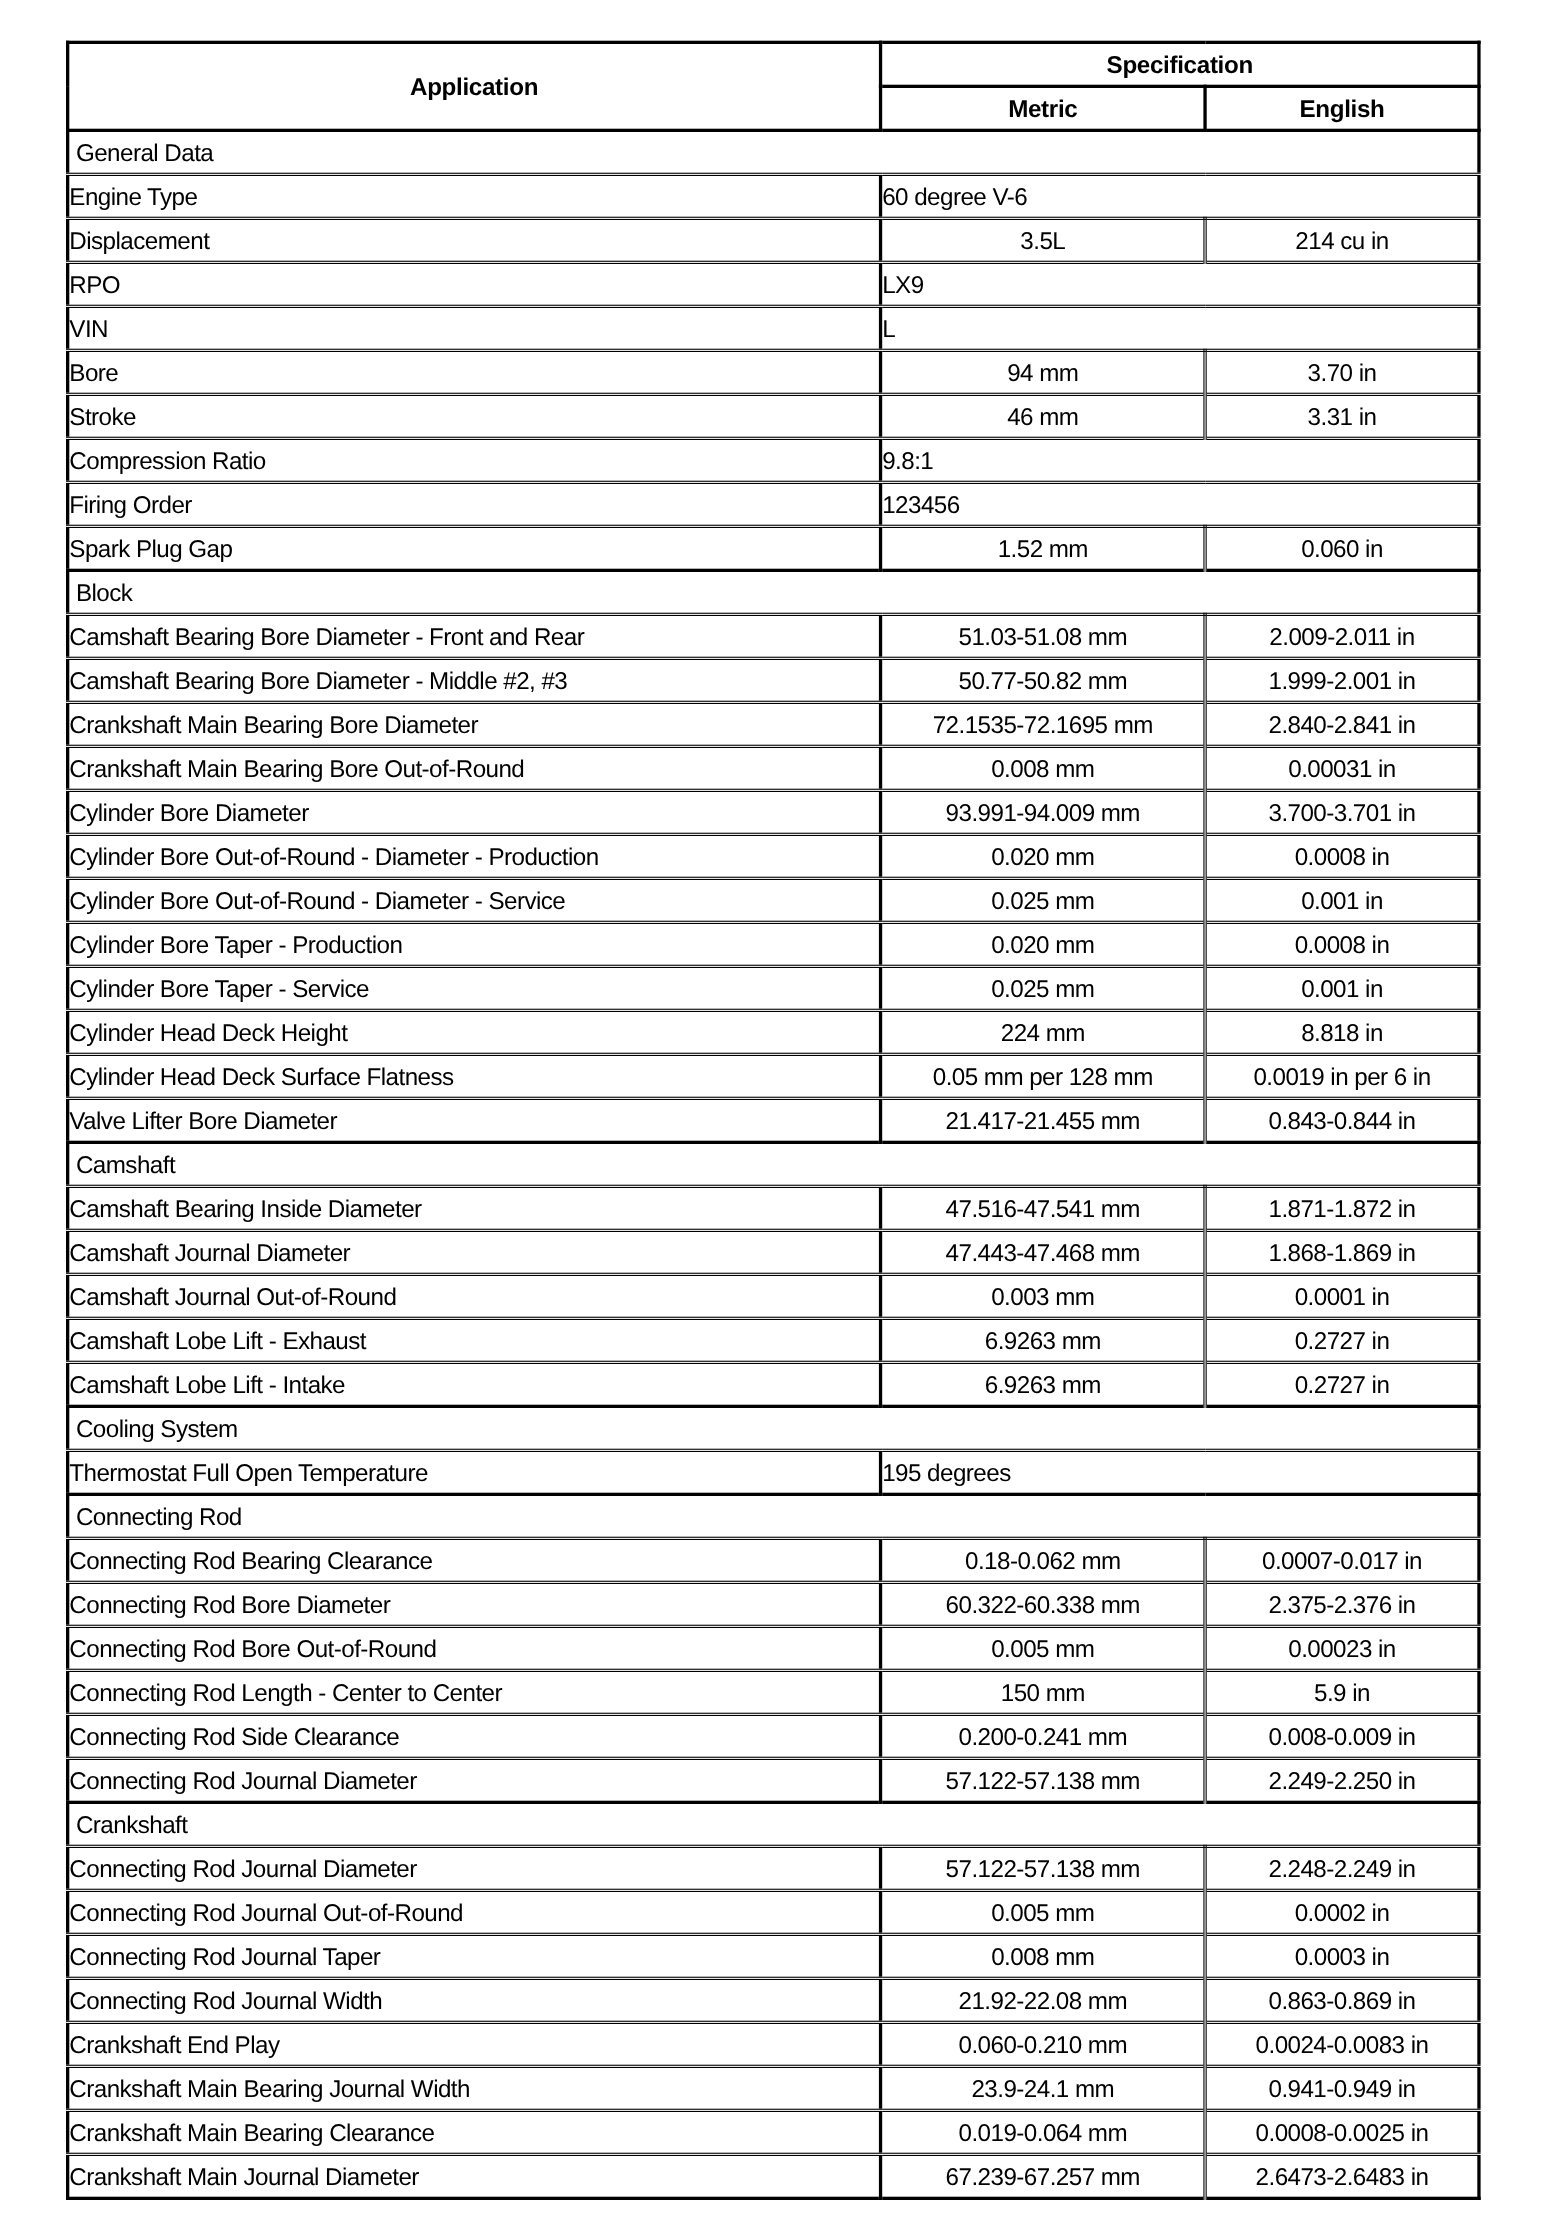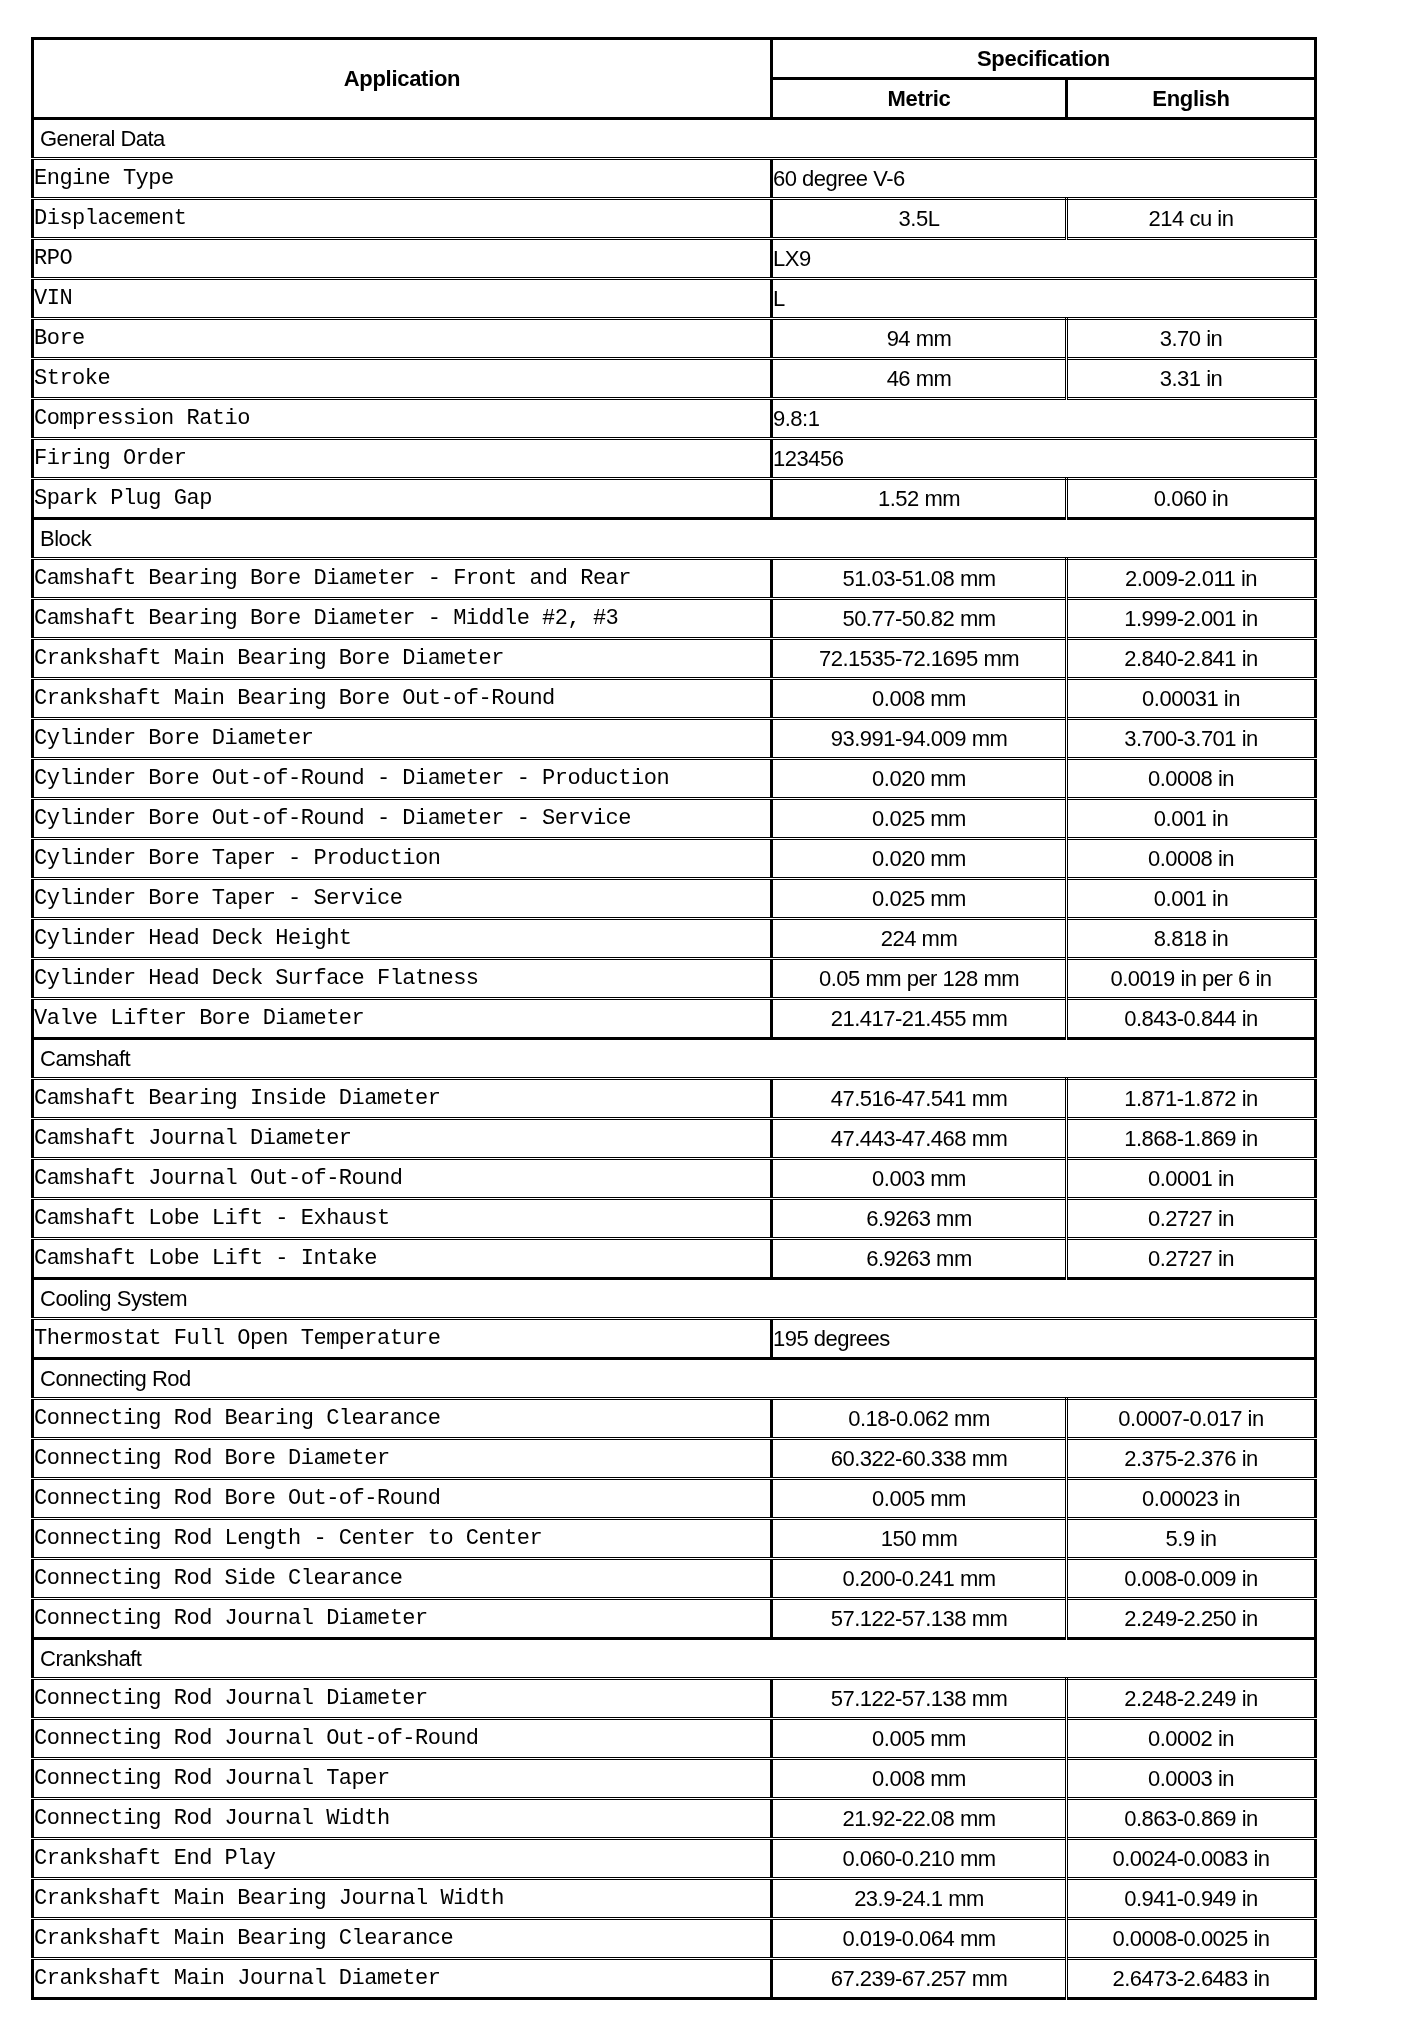--- a/index.html
+++ b/index.html
@@ -1,32 +1,32 @@
 <!DOCTYPE html>
 <html><head>
 <meta charset="utf-8">
 <style>
   html, body { margin: 0; padding: 0; background: #ffffff; }
   body { width: 1408px; height: 2024px; position: relative; overflow: hidden;
          font-family: "Liberation Sans", "DejaVu Sans", sans-serif; color: #000; }
-  #spec-table { position: absolute; left: 31px; top: 37px; width: 1283px;
+  #spec-table { position: absolute; left: 60px; top: 37px; width: 1283px;
                 border-collapse: collapse; table-layout: fixed;
                 border: 3px solid #000; }
   #spec-table col.c-app { width: 739px; }
   #spec-table col.c-met { width: 295px; }
   #spec-table col.c-eng { width: 249px; }
   #spec-table th { font-weight: bold; font-size: 22px; height: 37px; padding: 0;
                    border: 3px solid #000; text-align: center; vertical-align: middle;
                    letter-spacing: -0.3px; }
   #spec-table th.app-head { height: 74px; }
   #spec-table td { height: 37px; padding: 0; font-size: 22px; letter-spacing: -0.5px;
                    border-top: 3px double #000; border-bottom: 0; vertical-align: middle;
                    white-space: nowrap; overflow: hidden; }
   #spec-table td.cat { padding-left: 6px; border-left: 3px solid #000; border-right: 3px solid #000; }
-  #spec-table td.name { border-right: 3px solid #000; font-family: Liberation Mono, monospace; }
+  #spec-table td.name { border-right: 3px solid #000; }
   #spec-table td.val { text-align: center; }
   #spec-table td.met { border-right: 3px double #000; }
   #spec-table td.span { text-align: left; }
   #spec-table tr.cat-row td { border-top: 3px solid #000; margin-top: 24px; }
 </style>
 </head>
 <body>
 
 <table id="spec-table">
   <colgroup>

